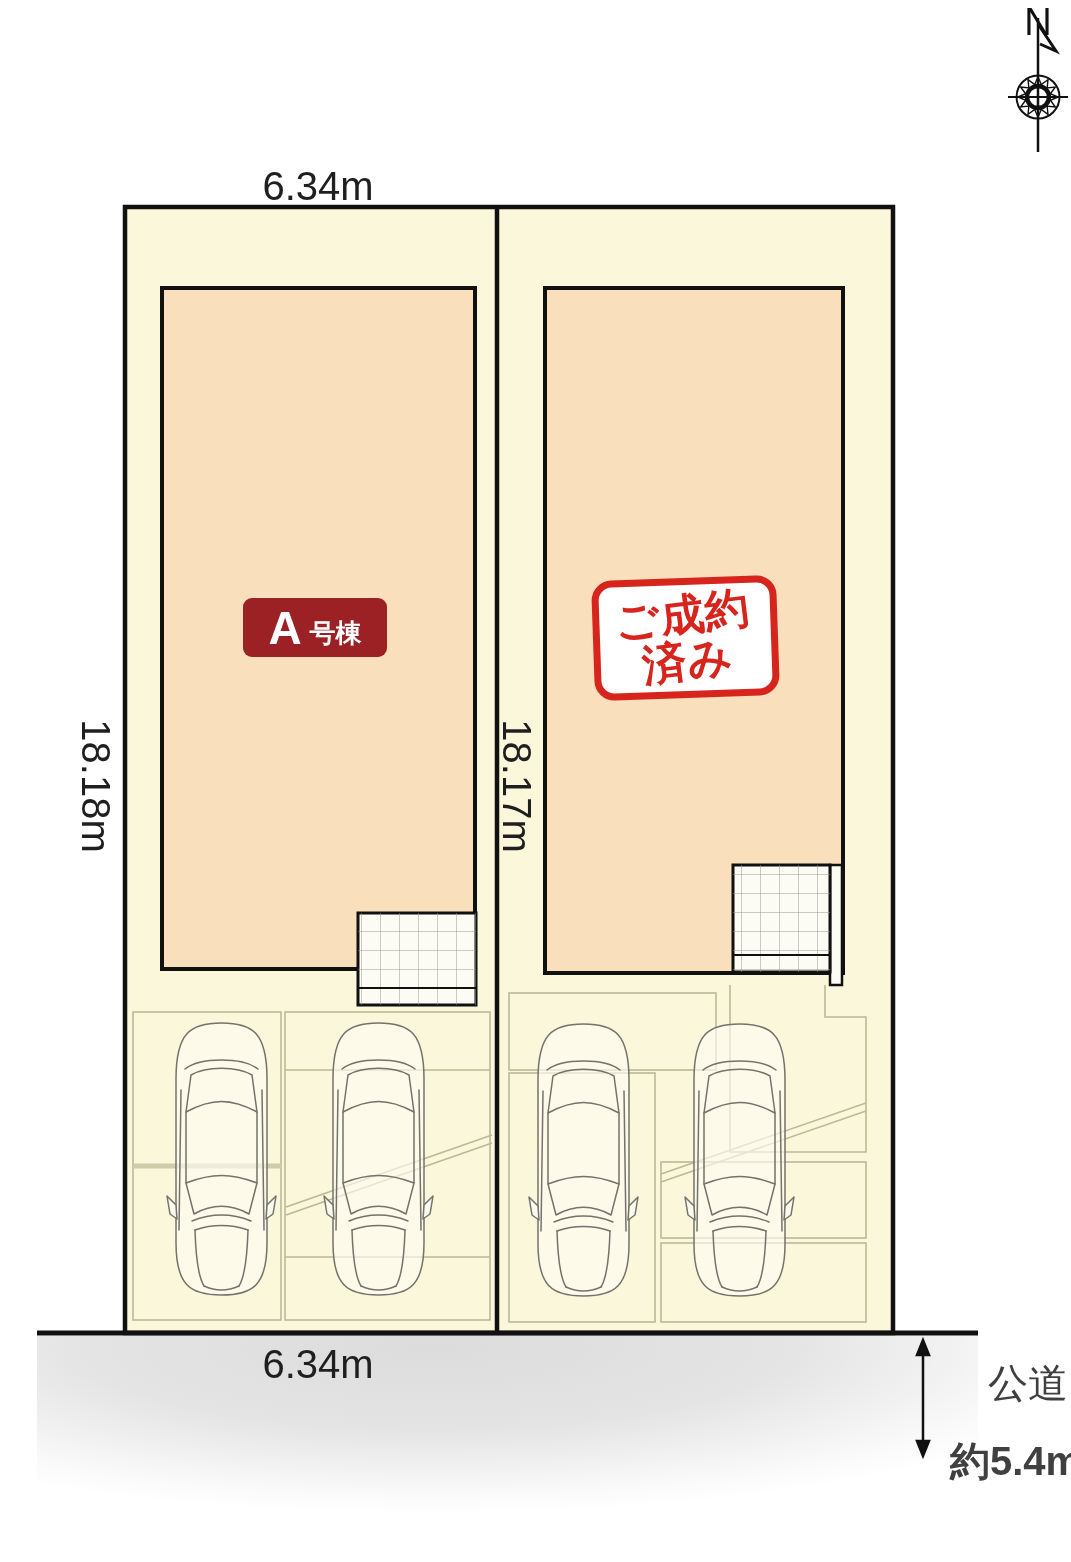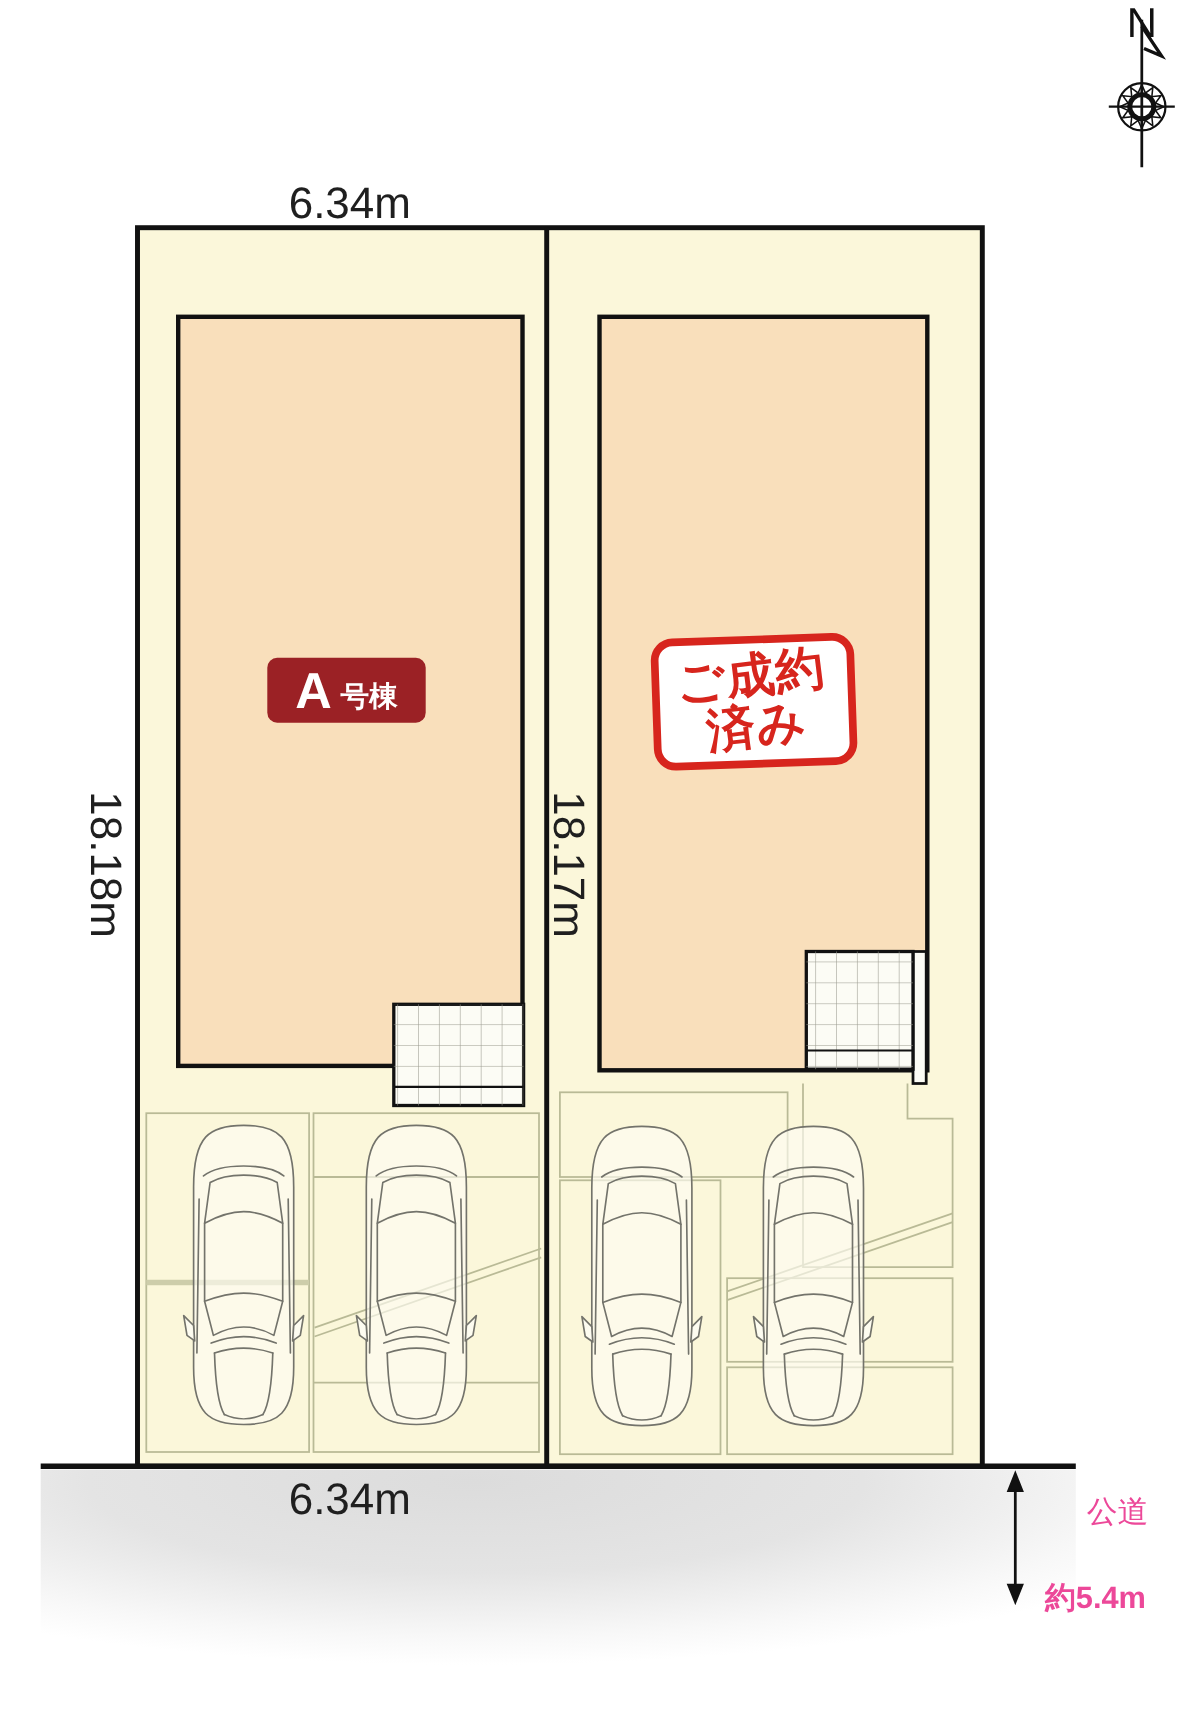--- a/index.html
+++ b/index.html
@@ -13,21 +13,21 @@
   svg{position:absolute;left:0;top:0;}
   .lbl{
     position:absolute;
     color:#1f1f1f;
     font-size:40px;
     white-space:nowrap;
   }
   .lbl-center{transform:translate(-50%,-50%);}
   .rot90{transform:translate(-50%,-50%) rotate(90deg);}
   .north{font-size:38px;color:#111;}
-  .road-name,.road-width{font-size:28px;color:#ec4899;}
+  .road-name,.road-width{font-size:40px;color:#404040;}
   .badge{
     position:absolute;
     left:243px;top:598px;width:144px;height:59px;
     background:#9b2125;
     border-radius:9px;
     display:flex;align-items:center;justify-content:center;gap:8px;
     color:#ffffff;
   }
   .badge-unit{font-size:46px;font-weight:700;line-height:1;}
   .badge-suffix{font-size:26px;font-weight:700;line-height:1;padding-top:10px;text-align:right;}

